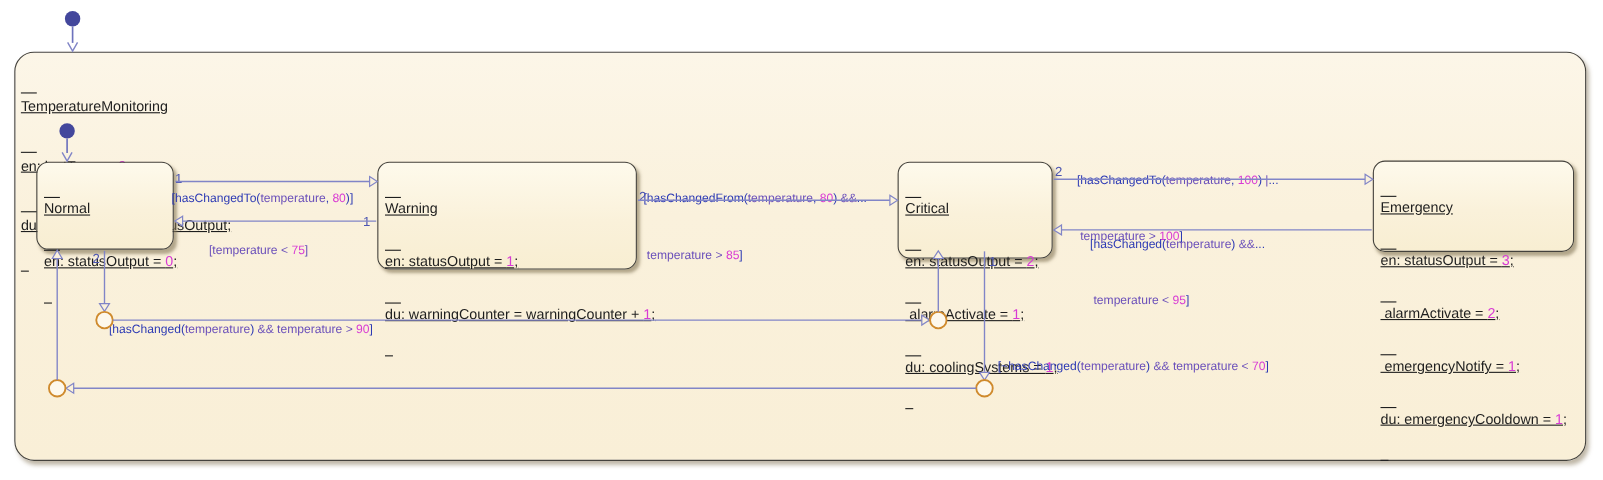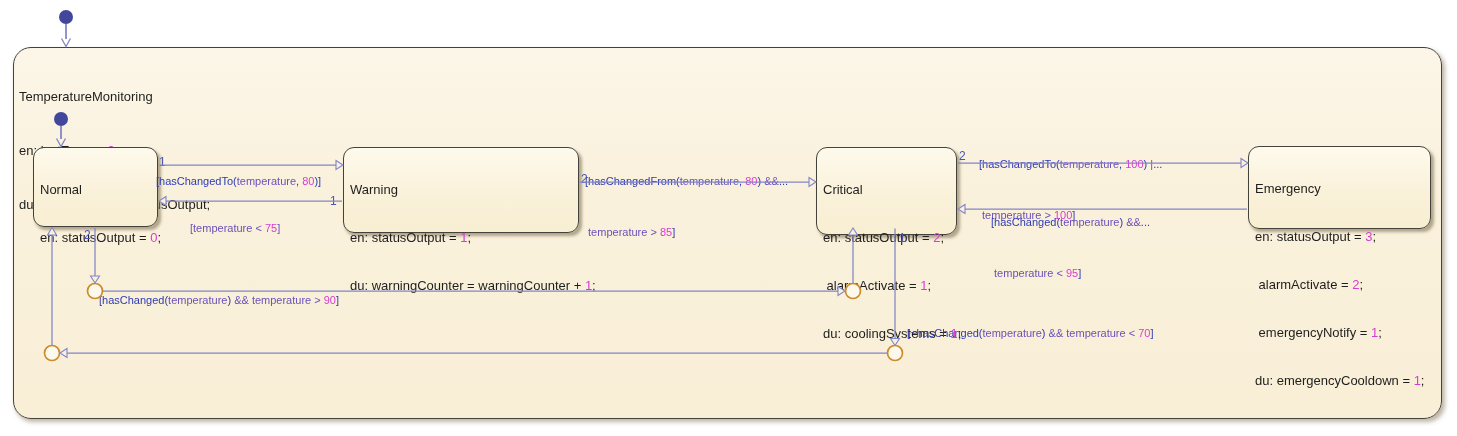--- a/index.html
+++ b/index.html
@@ -7,21 +7,21 @@
     position:relative;width:1457px;height:436px;background:#ffffff;overflow:hidden;
     font-family:"Liberation Sans", sans-serif;
   }
   
   .state{
     position:absolute;box-sizing:border-box;
     border:1.6px solid #44423c;border-radius:11px;
     background:linear-gradient(180deg,#fefaec 0%,#faf1da 55%,#f8eed2 100%);
     box-shadow:2.5px 3px 3px rgba(139,124,94,0.65);
     padding:2px 6px;z-index:2;
-    color:#1e1e1e;font-size:13px;line-height:16px;white-space:pre;
+    color:#1e1e1e;font-size:13px;line-height:16px;white-space:pre;text-decoration:underline;
   }
   .state.outer{
     border-radius:18px;z-index:1;padding:4px 5px;
     background:linear-gradient(180deg,#fcf6e8 0%,#faf1dc 40%,#f9efd7 100%);
     box-shadow:2.5px 3px 4px rgba(139,124,94,0.55);
     line-height:18px;
   }
   .st-line{white-space:pre;}
   
   .tlabel{
@@ -53,21 +53,21 @@
     <div class="st-line">TemperatureMonitoring</div>
     <div class="st-line"><span class="c-k">en: lastTemp = </span><span class="c-m">0</span><span class="c-k">;</span></div>
     <div class="st-line"><span class="c-k">du: currentStatus = statusOutput;</span></div>
   </div>
 
   <div class="state" style="left:33px;top:147px;width:125px;height:80px;">
     <div class="st-line">Normal</div>
     <div class="st-line"><span class="c-k">en: statusOutput = </span><span class="c-m">0</span><span class="c-k">;</span></div>
   </div>
 
-  <div class="state" style="left:343px;top:147px;width:236px;height:86px;">
+  <div class="state" style="left:343px;top:147px;width:236px;height:98px;">
     <div class="st-line">Warning</div>
     <div class="st-line"><span class="c-k">en: statusOutput = </span><span class="c-m">1</span><span class="c-k">;</span></div>
     <div class="st-line"><span class="c-k">du: warningCounter = warningCounter + </span><span class="c-m">1</span><span class="c-k">;</span></div>
   </div>
 
   <div class="state" style="left:816px;top:147px;width:141px;height:88px;">
     <div class="st-line">Critical</div>
     <div class="st-line"><span class="c-k">en: statusOutput = </span><span class="c-m">2</span><span class="c-k">;</span></div>
     <div class="st-line"><span class="c-k"> alarmActivate = </span><span class="c-m">1</span><span class="c-k">;</span></div>
     <div class="st-line"><span class="c-k">du: coolingSystems = </span><span class="c-m">1</span><span class="c-k">;</span></div>

